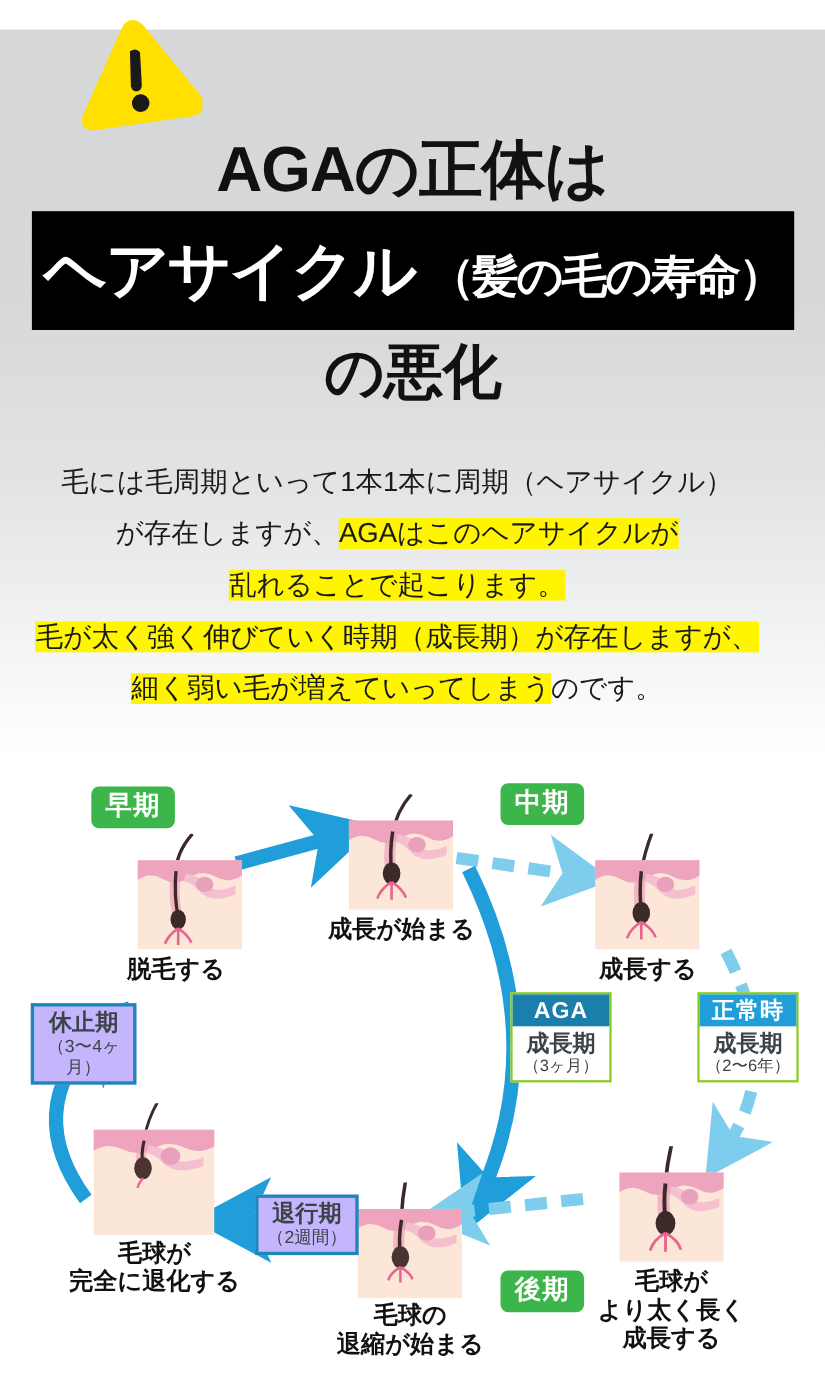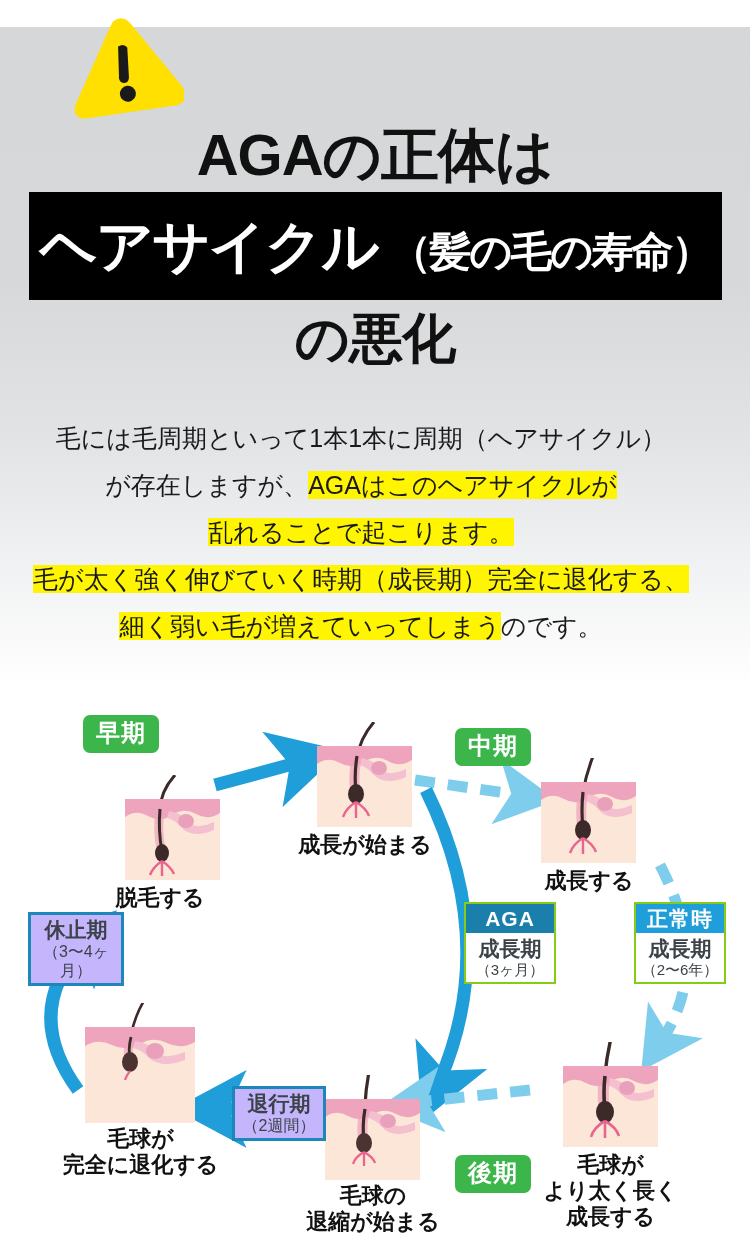--- a/index.html
+++ b/index.html
@@ -75,21 +75,21 @@
 
 <div class="hl" id="hl1">AGAの正体は</div>
 <div id="black-band"></div>
 <div id="hl2"><span>ヘアサイクル</span><span class="sub">（髪の毛の寿命）</span></div>
 <div class="hl" id="hl3">の悪化</div>
 
 <div id="para">
     <span class="ln"><span>毛には毛周期といって1本1本に周期（ヘアサイクル）</span></span>
     <span class="ln"><span>が存在しますが、</span><mark class="hi">AGAはこのヘアサイクルが</mark></span>
     <span class="ln"><mark class="hi">乱れることで起こります。</mark></span>
-    <span class="ln"><mark class="hi">毛が太く強く伸びていく時期（成長期）完全に退化する、</mark></span>
+    <span class="ln"><mark class="hi">毛が太く強く伸びていく時期（成長期）が存在しますが、</mark></span>
     <span class="ln"><mark class="hi">細く弱い毛が増えていってしまう</mark><span>のです。</span></span>
   </div>
 
 <div id="diagram">
 
   <svg class="arrow" style="left:0;top:0;" width="750" height="565">
     <defs>
       <marker id="ahSolid" markerWidth="6" markerHeight="6" refX="2.2" refY="3" orient="auto">
         <path d="M0,0 L5.6,3 L0,6 L1.4,3 Z" fill="#1f9ed9"></path>
       </marker>
@@ -107,24 +107,24 @@
     <path d="M660 175 Q712 275 662 350" stroke="#7fcdec" stroke-width="11" fill="none" stroke-dasharray="20 13" marker-end="url(#ahDash)"></path>
 
     <path d="M530 400 L418 412" stroke="#7fcdec" stroke-width="11" fill="none" stroke-dasharray="20 13" marker-end="url(#ahDash)"></path>
 
     <path d="M320 419 L218 419" stroke="#1f9ed9" stroke-width="13" fill="none" marker-end="url(#ahSolid)"></path>
 
     <path d="M78 400 Q20 320 86 252" stroke="#1f9ed9" stroke-width="13" fill="none" marker-end="url(#ahSolid)"></path>
   </svg>
 
   <div class="badge" style="left:83px;top:25px;">早期</div>
-  <div class="badge" style="left:455px;top:22px;margin-top:16px;">中期</div>
+  <div class="badge" style="left:455px;top:22px;">中期</div>
   <div class="badge" style="left:455px;top:465px;">後期</div>
 
-  <div class="node" style="left:113px;top:85px;padding-left:12px;">
+  <div class="node" style="left:113px;top:68px;padding-left:12px;">
     <div class="skin">
       <svg width="95" height="105" viewBox="0 0 95 105">
         <path d="M50 0 Q34 18 35 38" stroke="#3b2a28" stroke-width="3" fill="none"></path>
         <rect x="0" y="24" width="95" height="81" fill="#fce6d8"></rect>
         <path d="M0 24 h95 v14 q-12 8 -24 1 q-12 -7 -24 1 q-12 8 -24 1 q-12 -7 -23 1 Z" fill="#eda4bc"></path>
         <path d="M44 36 q12 2 18 9 q6 7 13 6 q8 -1 14 -4 l0 8 q-9 4 -17 4 q-10 0 -16 -7 q-6 -7 -14 -9 Z" fill="#f4bfcf"></path>
         <ellipse cx="61" cy="46" rx="8" ry="7" fill="#e9a0bb"></ellipse>
         <path d="M35 34 Q32 55 36 74" stroke="#eda4bc" stroke-width="9" fill="none" opacity=".75"></path>
         <path d="M35 34 Q33 56 37 76" stroke="#3b2a28" stroke-width="3" fill="none"></path>
         <ellipse cx="37" cy="78" rx="7" ry="9" fill="#3b2a28"></ellipse>

